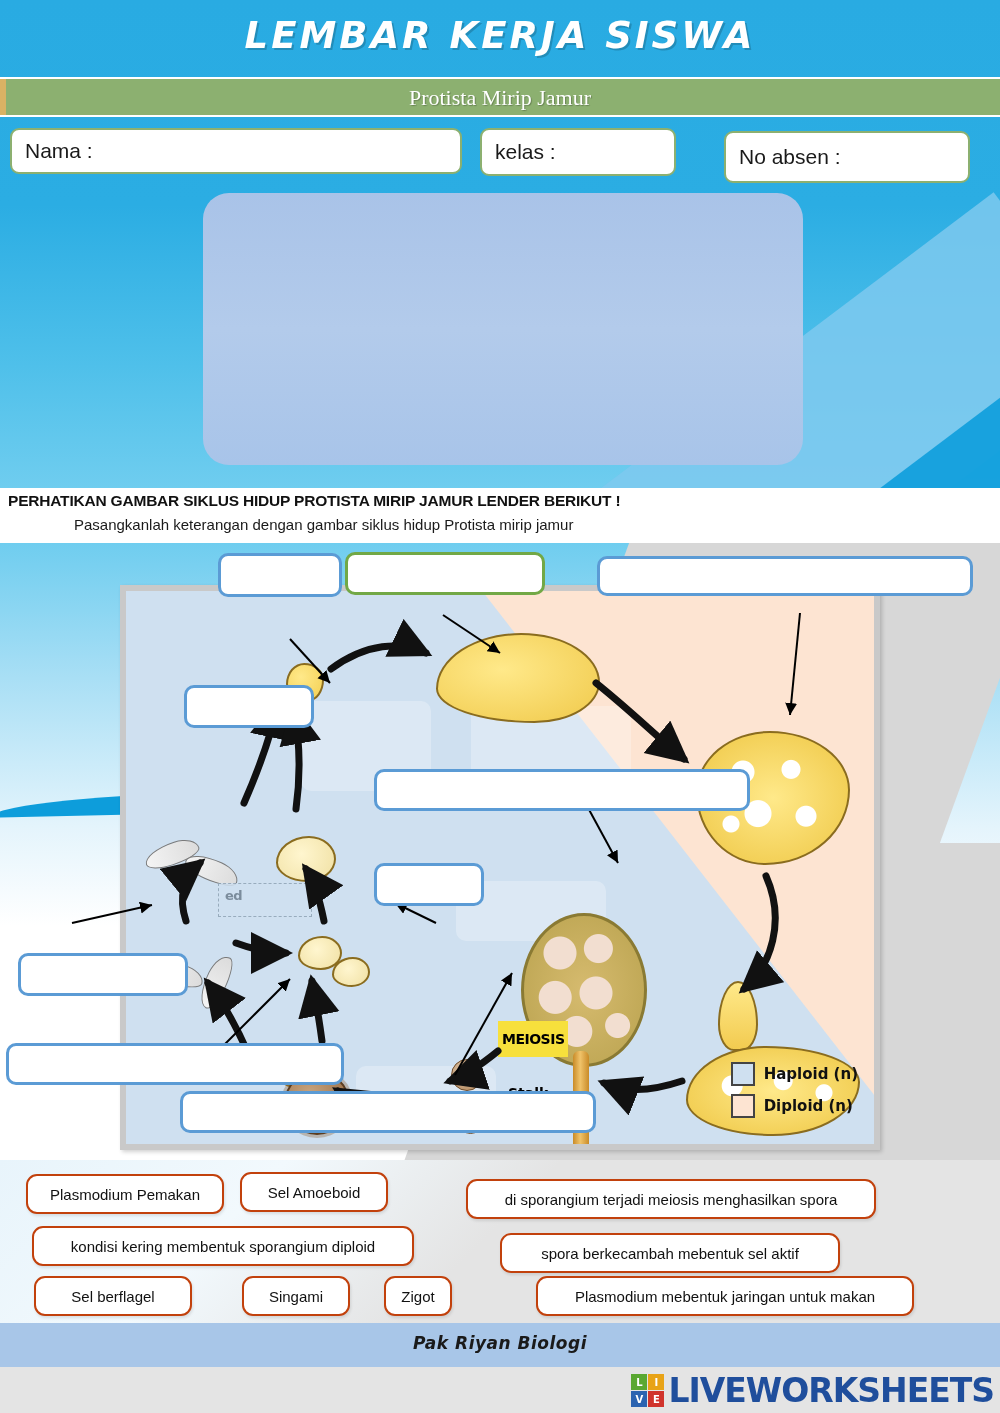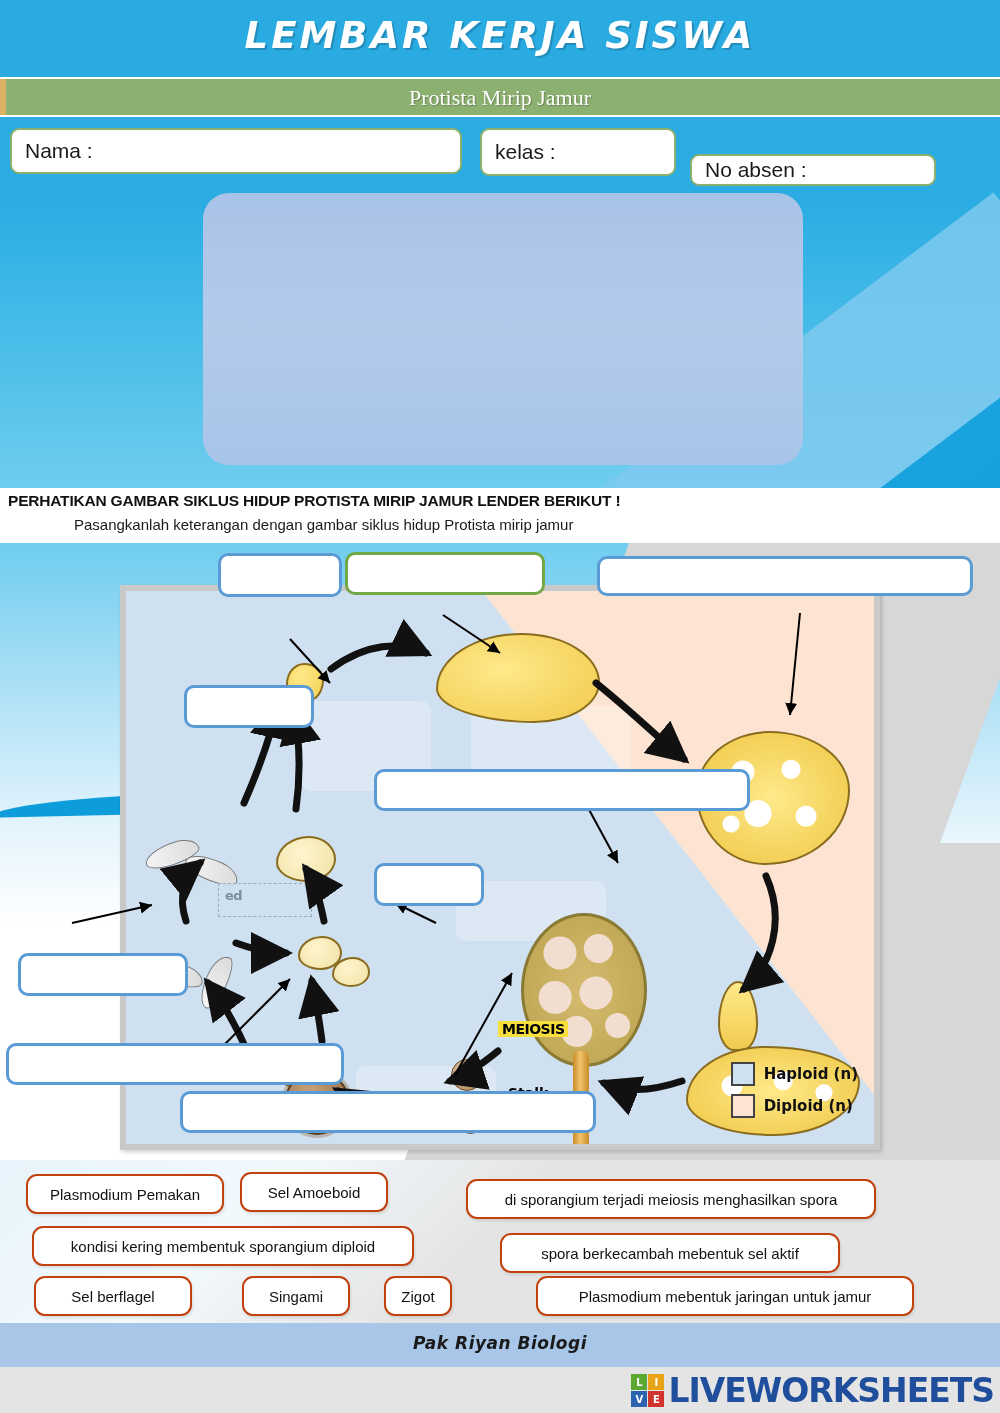--- a/index.html
+++ b/index.html
@@ -40,21 +40,21 @@
     font-family:"Liberation Serif", serif;
     font-size:22px;font-weight:normal;color:#ffffff;
     text-shadow:1px 1px 1px rgba(0,0,0,.25);
   }
 
   .field{position:absolute;background:#ffffff;border:2px solid #8cb070;border-radius:9px;
     display:flex;align-items:center;box-sizing:border-box;padding-left:13px;
     font-size:21px;color:#1a1a1a;}
   .f-nama{left:10px;top:128px;width:452px;height:46px;}
   .f-kelas{left:480px;top:128px;width:196px;height:48px;}
-  .f-absen{left:690px;top:131px;width:246px;height:32px;margin-top:23px;}
+  .f-absen{left:724px;top:131px;width:246px;height:52px;}
 
   .hero-box{position:absolute;left:203px;top:193px;width:600px;height:272px;
     background:linear-gradient(180deg,#a9c3e8 0%,#b3cbeb 50%,#a8c4e9 100%);
     border-radius:26px;}
 
   
   .instr{position:absolute;left:0;top:488px;width:1000px;height:55px;background:#ffffff;}
   .instr-1{position:absolute;left:8px;top:4px;font-size:15.5px;font-weight:bold;color:#111;
     letter-spacing:-0.2px;}
   .instr-2{position:absolute;left:74px;top:28px;font-size:15px;color:#1a1a1a;}
@@ -124,21 +124,21 @@
       radial-gradient(circle at 26% 55%, #f2ded0 0 16px, transparent 17px),
       radial-gradient(circle at 60% 52%, #f2ded0 0 16px, transparent 17px),
       radial-gradient(circle at 44% 78%, #f2ded0 0 15px, transparent 16px),
       radial-gradient(circle at 78% 74%, #f2ded0 0 12px, transparent 13px),
       radial-gradient(ellipse at 50% 50%, #d6bb6f, #b9a24e);
     border:3px solid #8a7a33;}
   .stalk{position:absolute;width:16px;height:185px;
     background:linear-gradient(90deg,#c98b28,#f0c36a 45%,#c98b28);
     border-radius:6px;}
   .meiosis-tag{position:absolute;background:#f7e03c;color:#000;font-weight:bold;
-    font-size:14px;padding:0 4px;font-family:"DejaVu Sans",sans-serif;letter-spacing:-0.5px;}
+    font-size:14px;padding:10px 4px;font-family:"DejaVu Sans",sans-serif;letter-spacing:-0.5px;}
   .stalk-label{position:absolute;font-weight:bold;font-size:14px;color:#000;
     font-family:"DejaVu Sans",sans-serif;}
   .stalk-leader{position:absolute;height:2px;background:#000;}
   .faded-label{position:absolute;background:#cfe0f0;color:#6d7e8e;font-weight:bold;
     font-size:13px;padding:4px 6px;border:1px dashed #8fa3b5;opacity:.85;
     font-family:"DejaVu Sans",sans-serif;letter-spacing:-0.5px;overflow:hidden;}
 
   
   .legend{position:absolute;right:16px;bottom:18px;}
   .legend-row{display:flex;align-items:center;margin-bottom:8px;}
@@ -332,21 +332,21 @@
     <div class="chip" style="left:26px;top:14px;width:198px;height:40px;">Plasmodium Pemakan</div>
     <div class="chip" style="left:240px;top:12px;width:148px;height:40px;">Sel  Amoeboid</div>
     <div class="chip" style="left:466px;top:19px;width:410px;height:40px;">di sporangium terjadi meiosis menghasilkan spora</div>
 
     <div class="chip" style="left:32px;top:66px;width:382px;height:40px;">kondisi kering membentuk sporangium diploid</div>
     <div class="chip" style="left:500px;top:73px;width:340px;height:40px;">spora berkecambah mebentuk sel aktif</div>
 
     <div class="chip" style="left:34px;top:116px;width:158px;height:40px;">Sel berflagel</div>
     <div class="chip" style="left:242px;top:116px;width:108px;height:40px;">Singami</div>
     <div class="chip" style="left:384px;top:116px;width:68px;height:40px;">Zigot</div>
-    <div class="chip" style="left:536px;top:116px;width:378px;height:40px;">Plasmodium mebentuk jaringan untuk jamur</div>
+    <div class="chip" style="left:536px;top:116px;width:378px;height:40px;">Plasmodium mebentuk jaringan untuk makan</div>
   </div>
 
   <div class="footer-bar">
     <div class="footer-text">Pak Riyan Biologi</div>
   </div>
 
   <div class="lw-zone">
     <div class="lw-logo">
       <div class="lw-grid">
         <span class="lw-cell lw-l">L</span>

